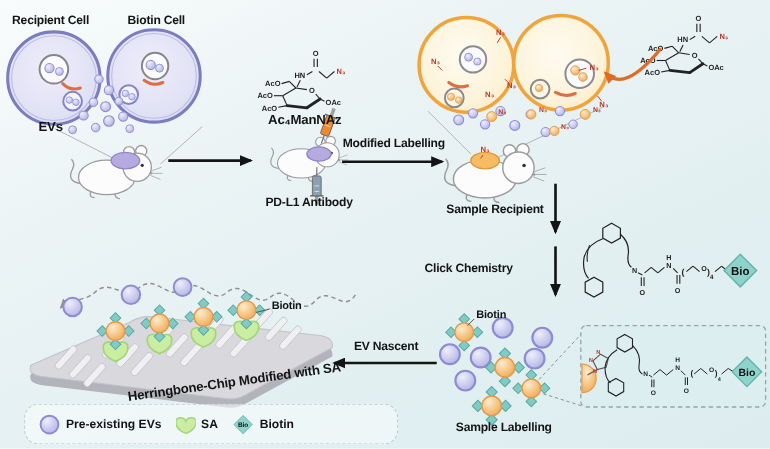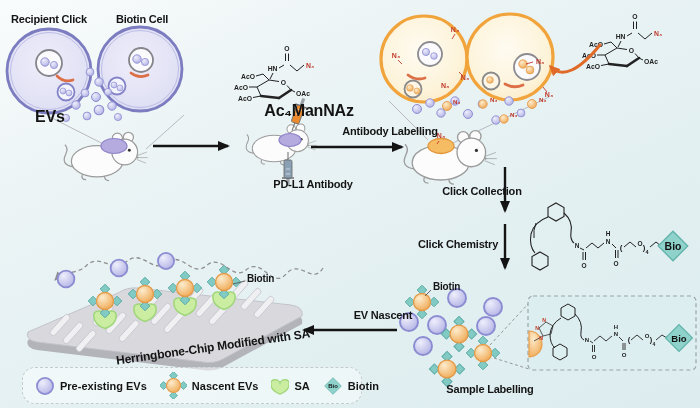--- a/index.html
+++ b/index.html
@@ -1,23 +1,23 @@
 <!DOCTYPE html>
 <html><head>
 <meta charset="utf-8">
 <style>
   html,body{margin:0;padding:0;background:#fff;}
   .stage{position:relative;width:700px;height:408px;overflow:hidden;
          background:linear-gradient(155deg,#f9fcfc 0%,#ecf4f5 28%,#e1eff1 70%,#ddedef 100%);
          font-family:"Liberation Sans",sans-serif;}
   svg.scene{position:absolute;left:0;top:0;}
   .lbl{position:absolute;font-weight:700;color:#141414;font-size:11px;white-space:nowrap;letter-spacing:-0.2px;}
-  .ctr{transform:translateX(-50%);margin-left:32px;}
+  .ctr{transform:translateX(-50%);}
   .sm{font-size:10px;}
-  .md{font-size:16px;}
+  .md{font-size:12px;}
   .caption{transform:translateX(-50%) rotate(-8deg);font-size:12px;}
   .legend{position:absolute;left:22px;top:367px;width:340px;height:37px;box-sizing:border-box;
           border:1.6px dashed #c3cbcd;border-radius:13px;background:rgba(250,253,253,.55);
           display:flex;align-items:center;padding:0 12px;}
   .legend .item{display:flex;align-items:center;gap:5px;font-weight:700;font-size:11px;color:#141414;white-space:nowrap;}
   .legend .item + .item{margin-left:13px;}
   .legend svg{display:block;}
 </style>
 </head>
 <body>
@@ -389,46 +389,40 @@
       <text x="624" y="357" text-anchor="middle">O</text>
       <text x="629" y="342" text-anchor="middle" font-size="7.5">(</text>
       <text x="647" y="338" text-anchor="middle">O</text>
       <text x="651" y="342" text-anchor="middle" font-size="7.5">)</text>
       <text x="654" y="346" text-anchor="middle" font-size="5">4</text>
       <use href="#bioDia" transform="translate(679,338)"></use>
     </g>
   </g>
 </svg>
 
-<div class="lbl" style="left:11px;top:13px">Recipient Click</div>
+<div class="lbl" style="left:11px;top:13px">Recipient Cell</div>
 <div class="lbl" style="left:116px;top:13px">Biotin Cell</div>
 <div class="lbl md" style="left:35px;top:108px">EVs</div>
 <div class="lbl ctr md" style="left:277px;top:102px">Ac₄ManNAz</div>
 <div class="lbl ctr" style="left:281px;top:178px">PD-L1 Antibody</div>
-<div class="lbl ctr" style="left:358px;top:125px">Antibody Labelling</div>
-<div class="lbl ctr" style="left:450px;top:185px">Click Collection</div>
+<div class="lbl ctr" style="left:358px;top:125px">Modified Labelling</div>
+<div class="lbl ctr" style="left:450px;top:185px">Sample Recipient</div>
 <div class="lbl ctr" style="left:426px;top:238px">Click Chemistry</div>
 <div class="lbl ctr" style="left:351px;top:309px">EV Nascent</div>
 <div class="lbl sm" style="left:247px;top:273px">Biotin</div>
 <div class="lbl sm" style="left:433px;top:281px">Biotin</div>
 <div class="lbl ctr" style="left:458px;top:383px">Sample Labelling</div>
 <div class="lbl caption" style="left:213px;top:340px">Herringbone-Chip Modified with SA</div>
 
 <div class="legend">
   <div class="item">
     <svg width="20" height="20" viewBox="-10 -10 20 20">
       <use href="#purpleEV" transform="scale(1.35)"></use>
     </svg>
     <span>Pre-existing EVs</span>
-  </div>
-  <div class="item">
-    <svg width="27" height="27" viewBox="-15 -15 30 30">
-      <use href="#nascentEV" transform="scale(0.92)"></use>
-    </svg>
-    <span>Nascent EVs</span>
   </div>
   <div class="item">
     <svg width="18" height="18" viewBox="-9 -9 18 18">
       <use href="#saShape" transform="scale(1.15) translate(0,-0.5)"></use>
     </svg>
     <span>SA</span>
   </div>
   <div class="item">
     <svg width="20" height="20" viewBox="-10 -10 20 20">
       <use href="#bioDia" transform="scale(0.62)"></use>

